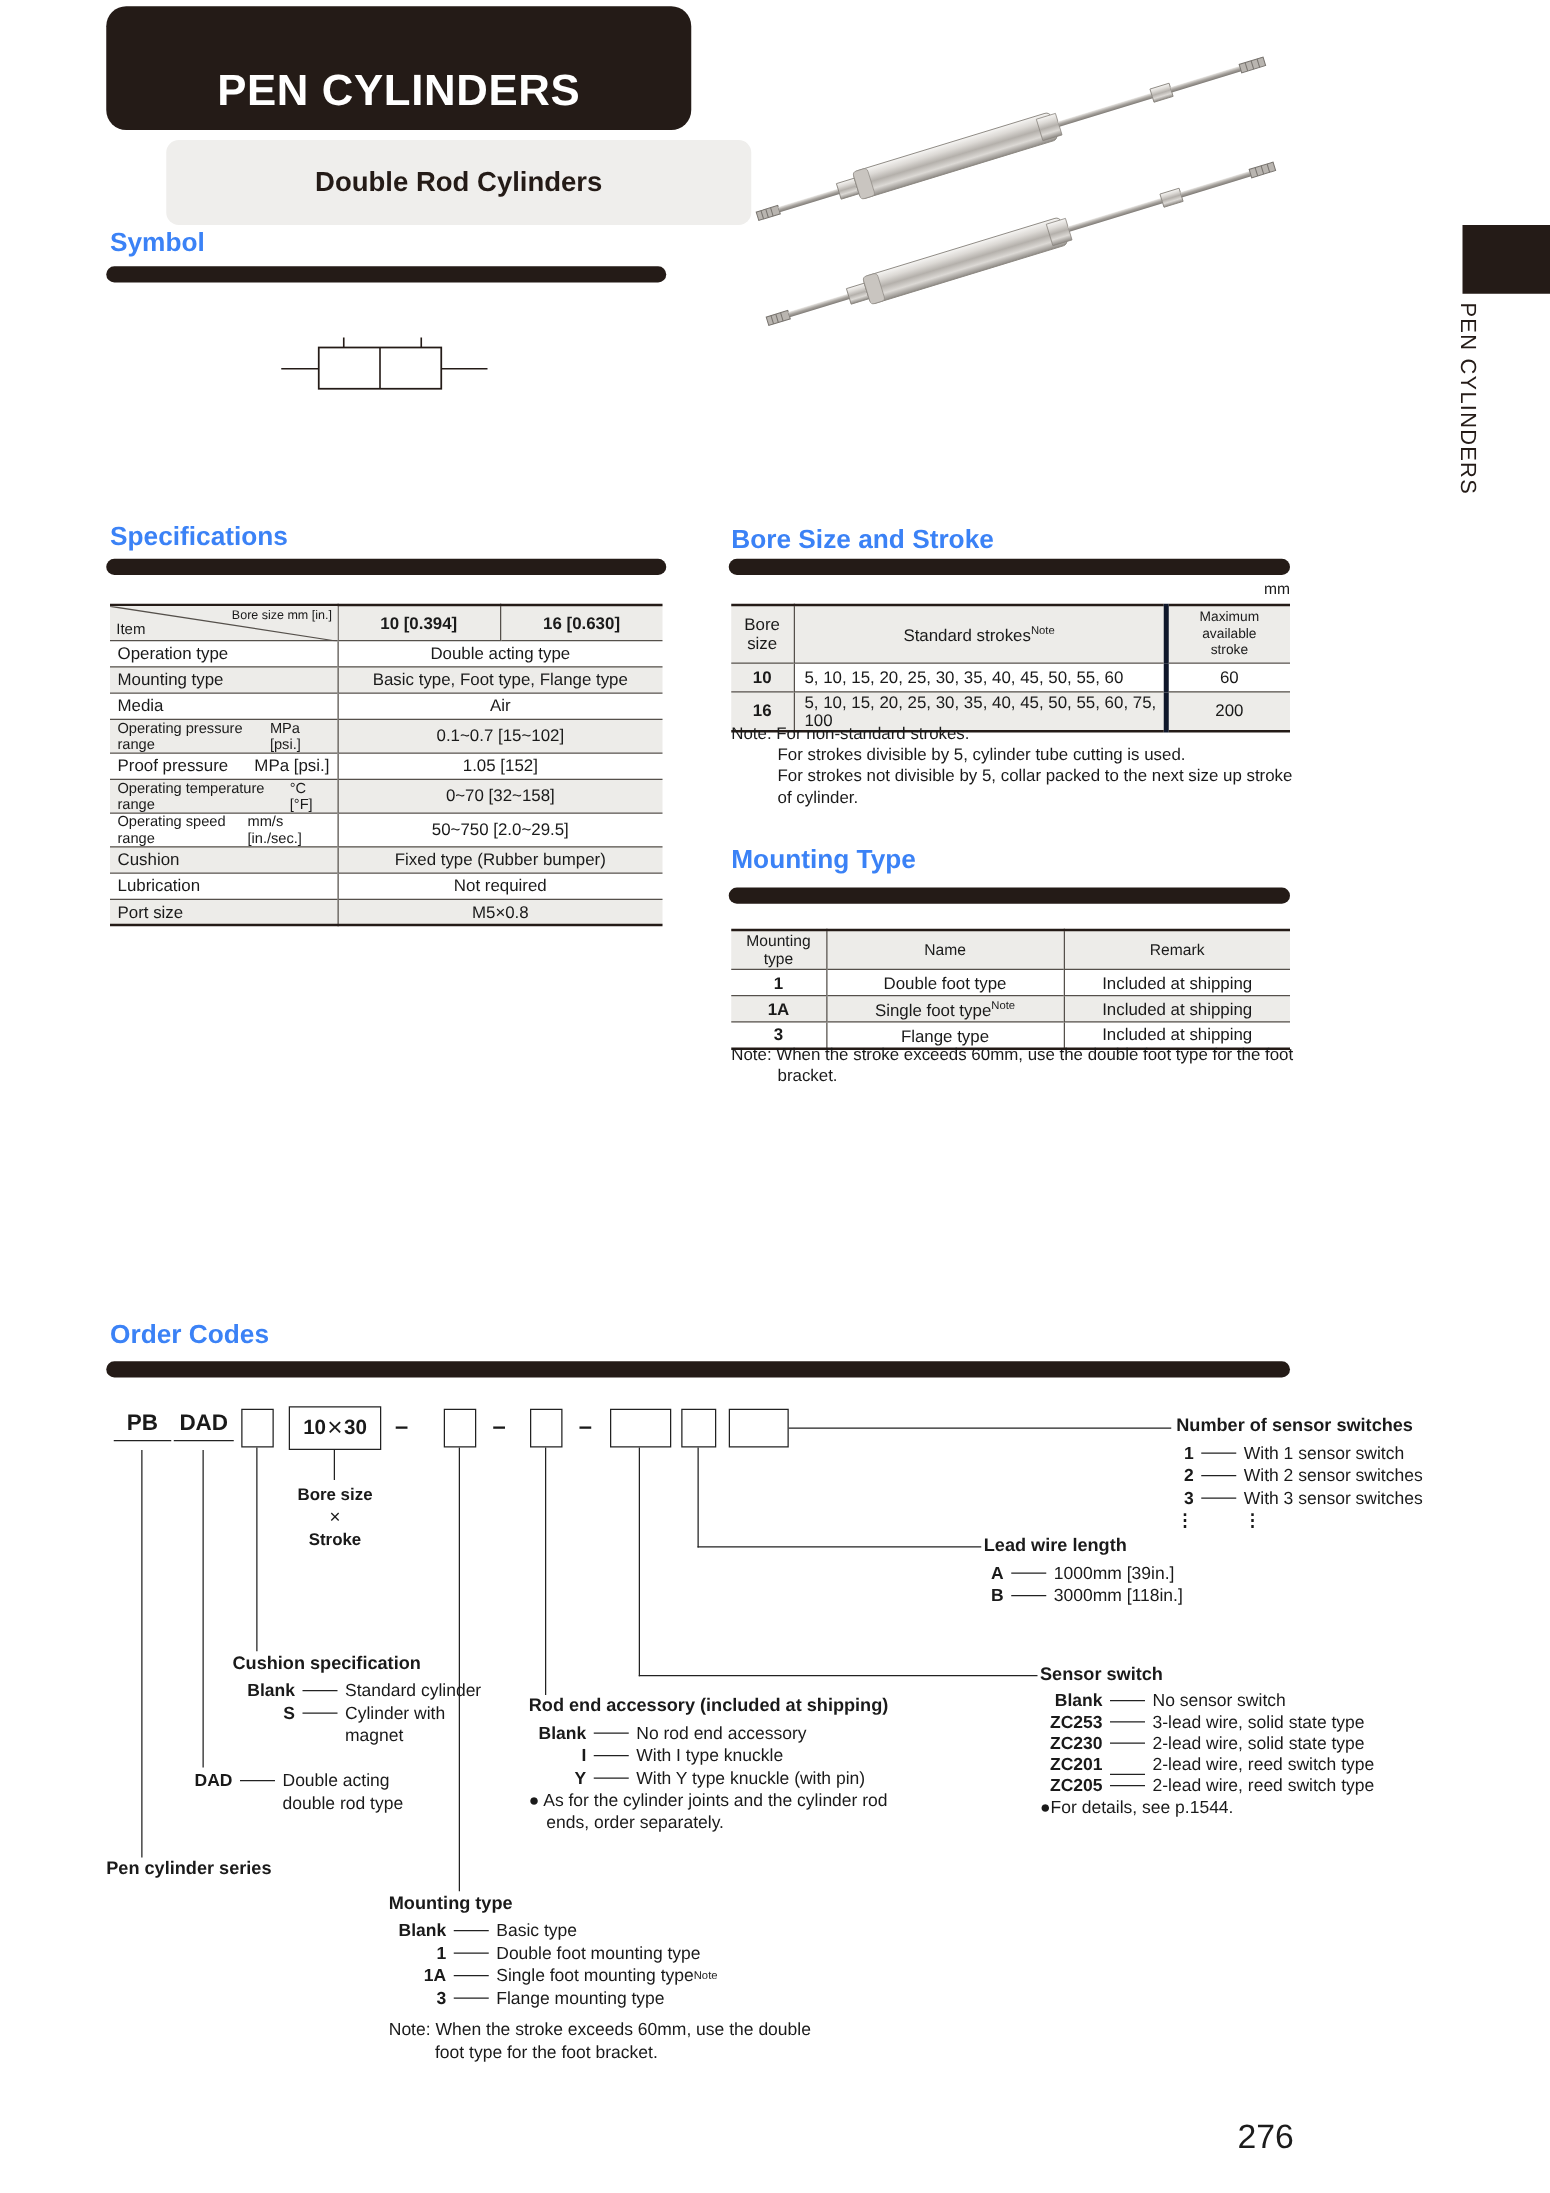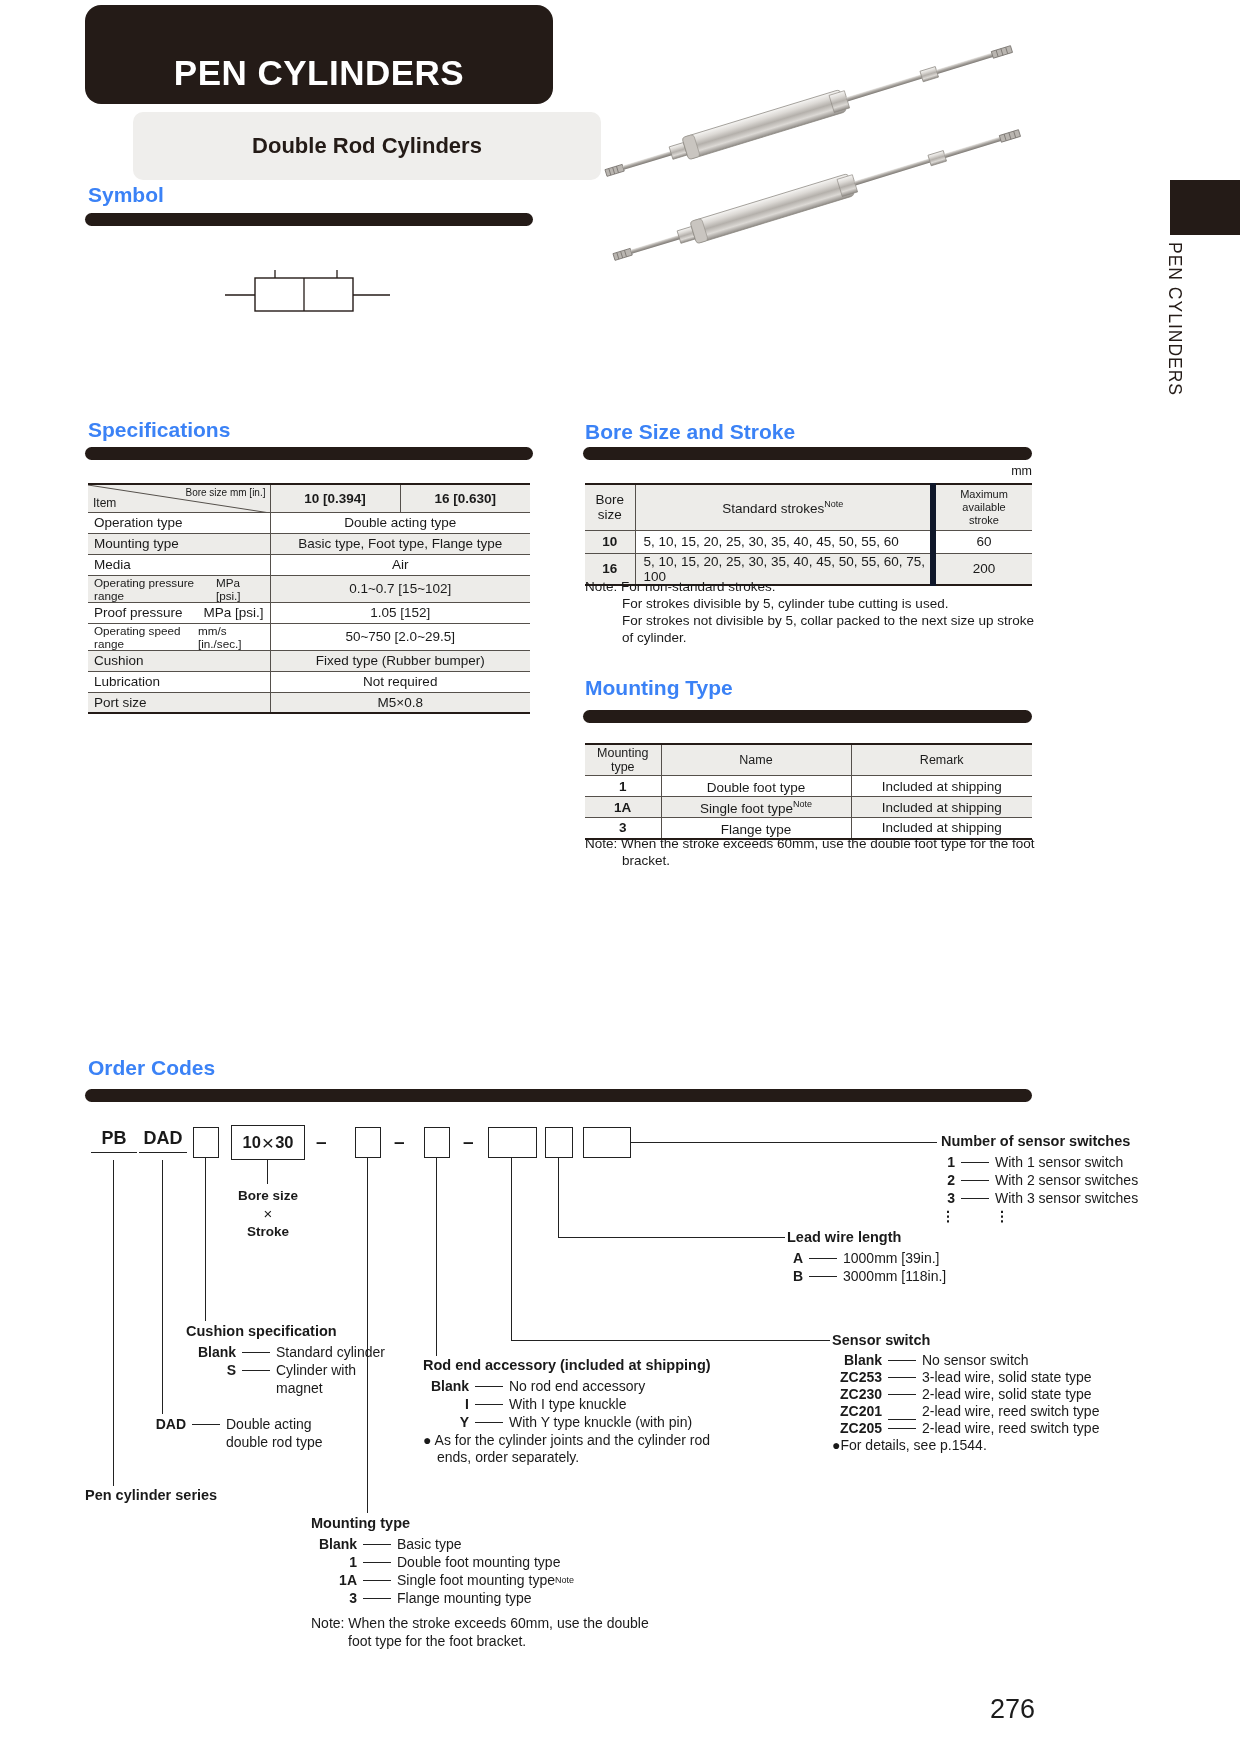--- a/index.html
+++ b/index.html
@@ -34,21 +34,21 @@
   td.diag{position:relative;padding:0;}
   .diag-svg{position:absolute;left:0;top:0;}
   .diag-top{position:absolute;top:2px;right:4px;font-size:10px;}
   .diag-bot{position:absolute;bottom:2px;left:5px;font-size:12px;}
 
   .bore-table{left:585px;top:483px;width:447px;font-size:13.5px;border-top:2px solid #241b17;border-bottom:2px solid #241b17;}
   .bore-table td{border-top:1px solid #55504b;box-sizing:border-box;}
   .bore-table tr.bhdr td{height:46px;background:#edece9;text-align:center;}
   .bore-table tr.brow td{height:23px;}
   .bore-table td.bcol{background:#edece9;font-weight:bold;text-align:center;border-right:1px solid #55504b;}
-  .bore-table td.scol{padding:0 0 0 8px;border-right:6px solid #0f172a;}
+  .bore-table td.scol{padding:0 0 0 8px;border-right:4px solid #0f172a;}
   .bore-table td.mcol{text-align:center;}
   .bore-table tr.gray td.scol,.bore-table tr.gray td.mcol{background:#edece9;}
   .maxhdr{font-size:11px;line-height:13px;}
 
   .mount-table{left:585px;top:743px;width:447px;font-size:13.5px;border-top:2px solid #241b17;border-bottom:2px solid #241b17;}
   .mount-table td{border-top:1px solid #55504b;height:21px;text-align:center;box-sizing:border-box;}
   .mount-table tr.mhdr td{background:#edece9;font-size:12.5px;height:22px;}
   .mount-table tr.gray td{background:#edece9;}
   .mount-table td.tcol{font-weight:bold;border-right:1px solid #55504b;}
   .mount-table td.ncol{border-right:1px solid #55504b;}
@@ -185,20 +185,29 @@
     </tr>
     <tr>
       <td>
             <span class="lblwrap">
         <span>Proof pressure</span>
               <span>MPa [psi.]</span>
             </span>
           </td>
       <td class="val" colspan="2">1.05 [152]</td>
     </tr>
+    <tr class="gray">
+      <td>
+            <span class="lblwrap sm">
+        <span>Operating temperature range</span>
+              <span>°C [°F]</span>
+            </span>
+          </td>
+      <td class="val" colspan="2">0~70 [32~158]</td>
+    </tr>
     <tr>
       <td>
             <span class="lblwrap sm">
         <span>Operating speed range</span>
               <span>mm/s [in./sec.]</span>
             </span>
           </td>
       <td class="val" colspan="2">50~750 [2.0~29.5]</td>
     </tr>
     <tr class="gray">

